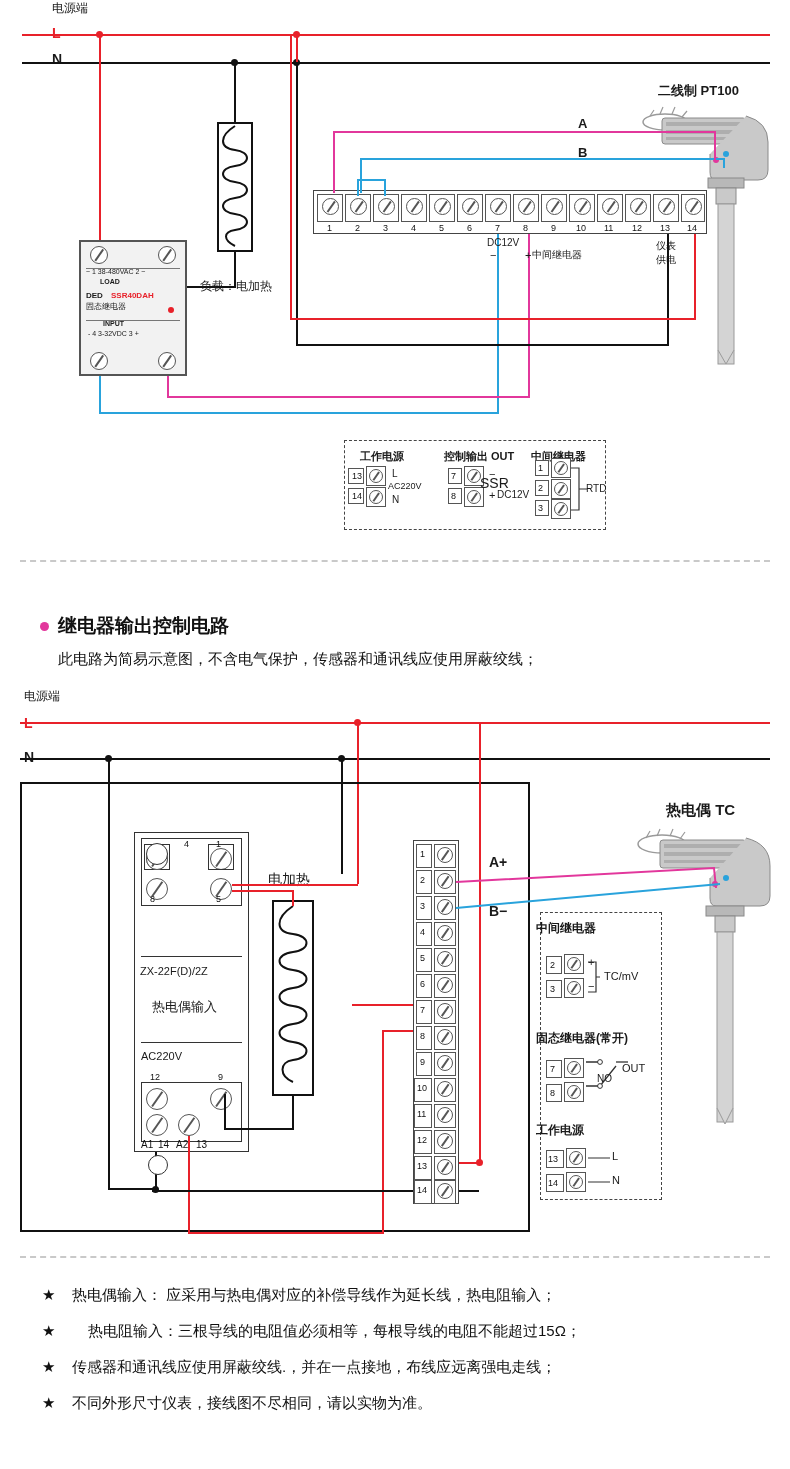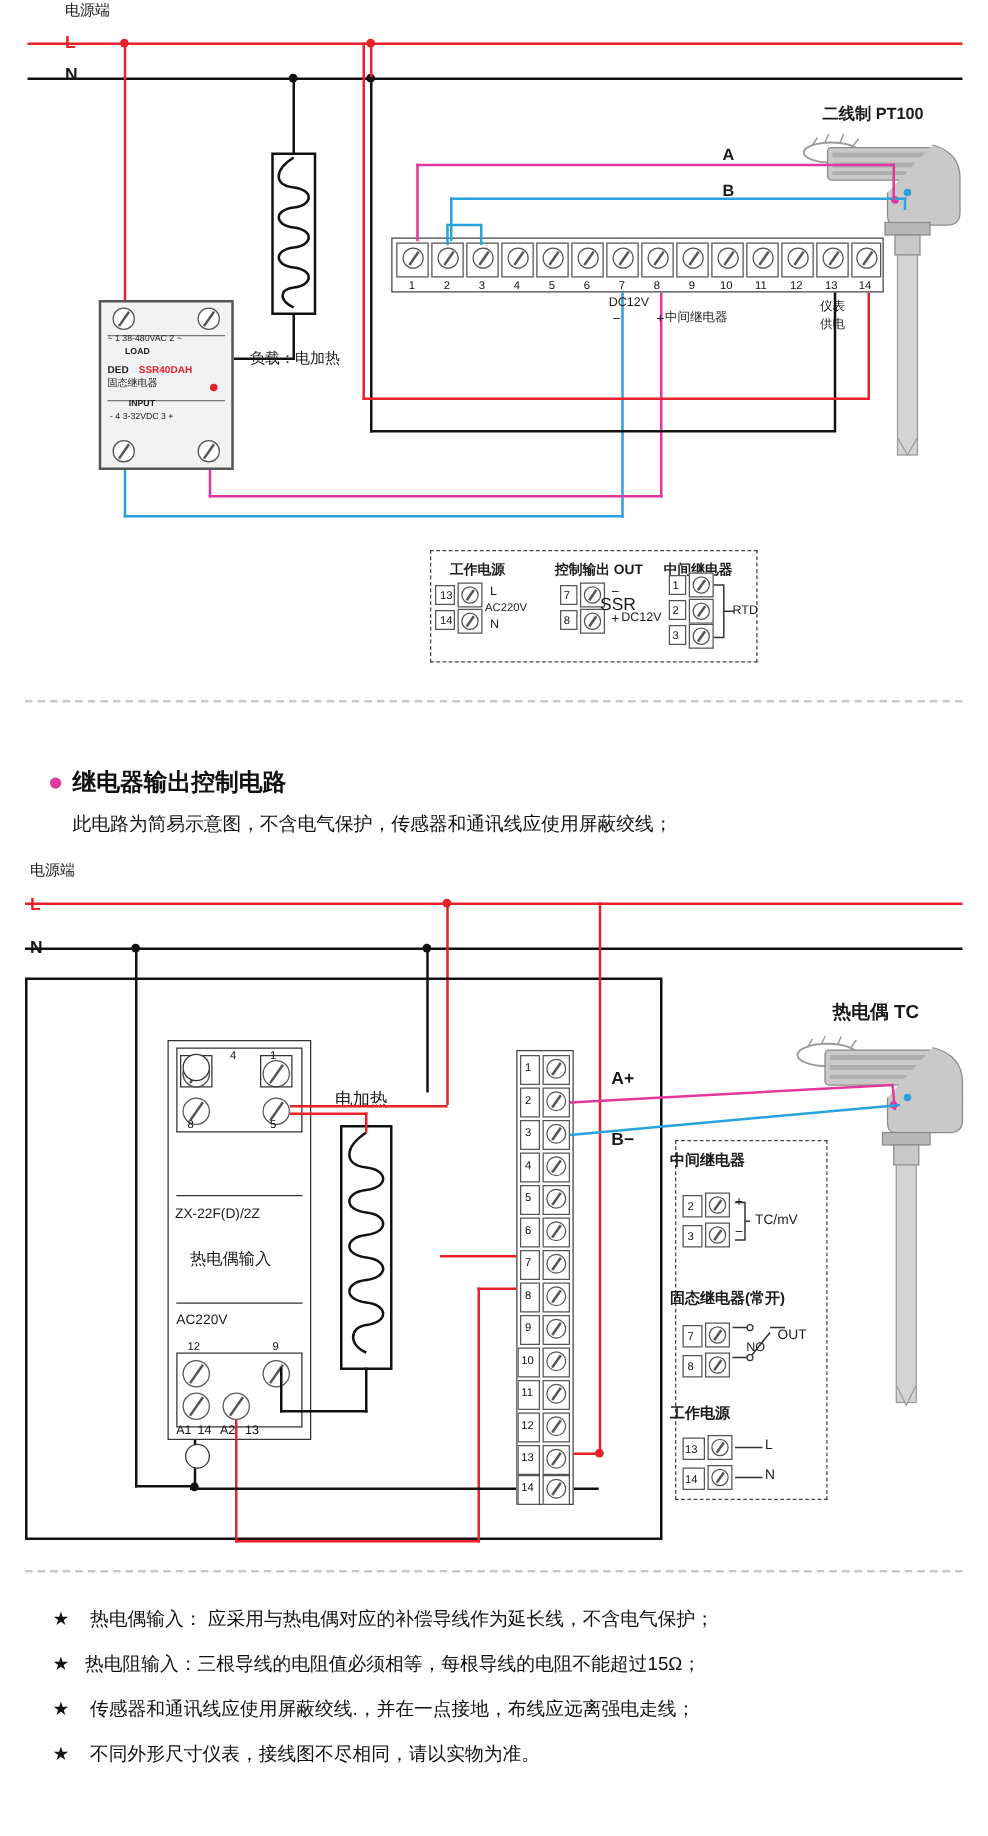--- a/index.html
+++ b/index.html
@@ -435,19 +435,19 @@
 <div class="screw" style="left:569px;top:1175px;width:14px;height:14px;"></div>
 <div class="lbl" style="left:612px;top:1150px;font-size:11px;">L</div>
 <div class="lbl" style="left:612px;top:1174px;font-size:11px;">N</div>
 <svg width="30" height="44" style="left:588px;top:1150px;">
   <path d="M0 8 L22 8 M0 32 L22 32" stroke="#333" stroke-width="1.2"></path>
 </svg>
 
 <div class="hrdash" style="left:20px;top:1256px;width:750px;"></div>
 
 <div class="star" style="left:42px;top:1286px;">★</div>
-<div class="note" style="left:72px;top:1286px;">热电偶输入： 应采用与热电偶对应的补偿导线作为延长线，不含电气保护；</div>
+<div class="note" style="left:72px;top:1286px;">热电偶输入： 应采用与热电偶对应的补偿导线作为延长线，热电阻输入；</div>
 <div class="star" style="left:42px;top:1322px;">★</div>
-<div class="note" style="left:68px;top:1322px;">热电阻输入：三根导线的电阻值必须相等，每根导线的电阻不能超过15Ω；</div>
+<div class="note" style="left:88px;top:1322px;">热电阻输入：三根导线的电阻值必须相等，每根导线的电阻不能超过15Ω；</div>
 <div class="star" style="left:42px;top:1358px;">★</div>
 <div class="note" style="left:72px;top:1358px;">传感器和通讯线应使用屏蔽绞线.，并在一点接地，布线应远离强电走线；</div>
 <div class="star" style="left:42px;top:1394px;">★</div>
 <div class="note" style="left:72px;top:1394px;">不同外形尺寸仪表，接线图不尽相同，请以实物为准。</div>
 
 </body></html>

